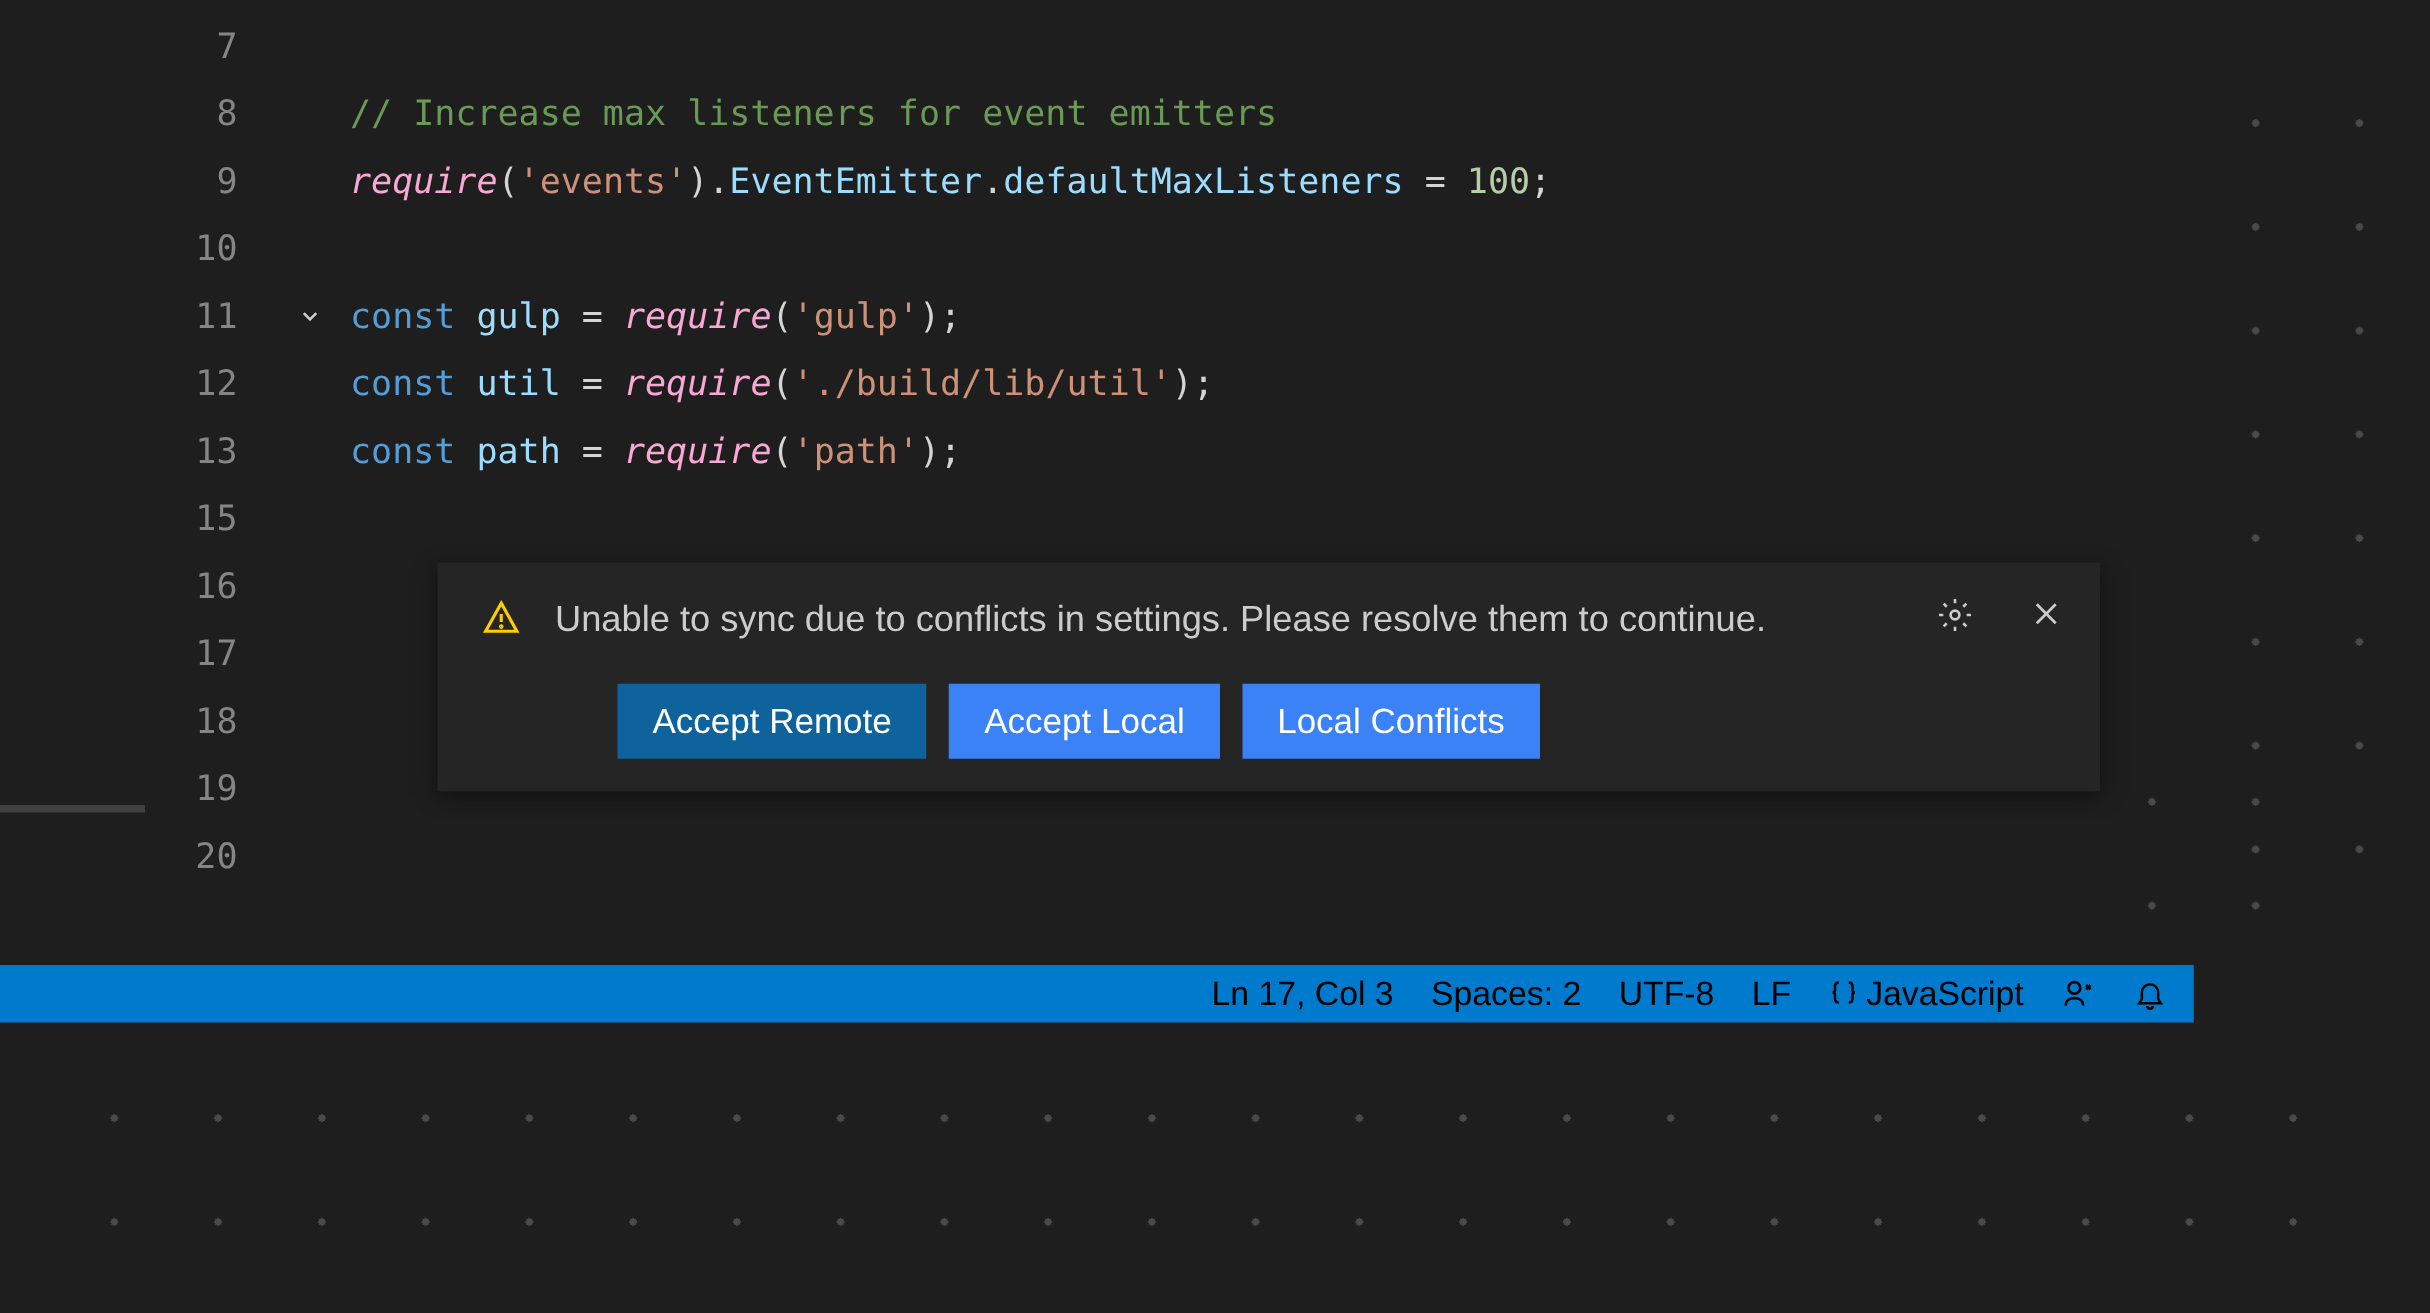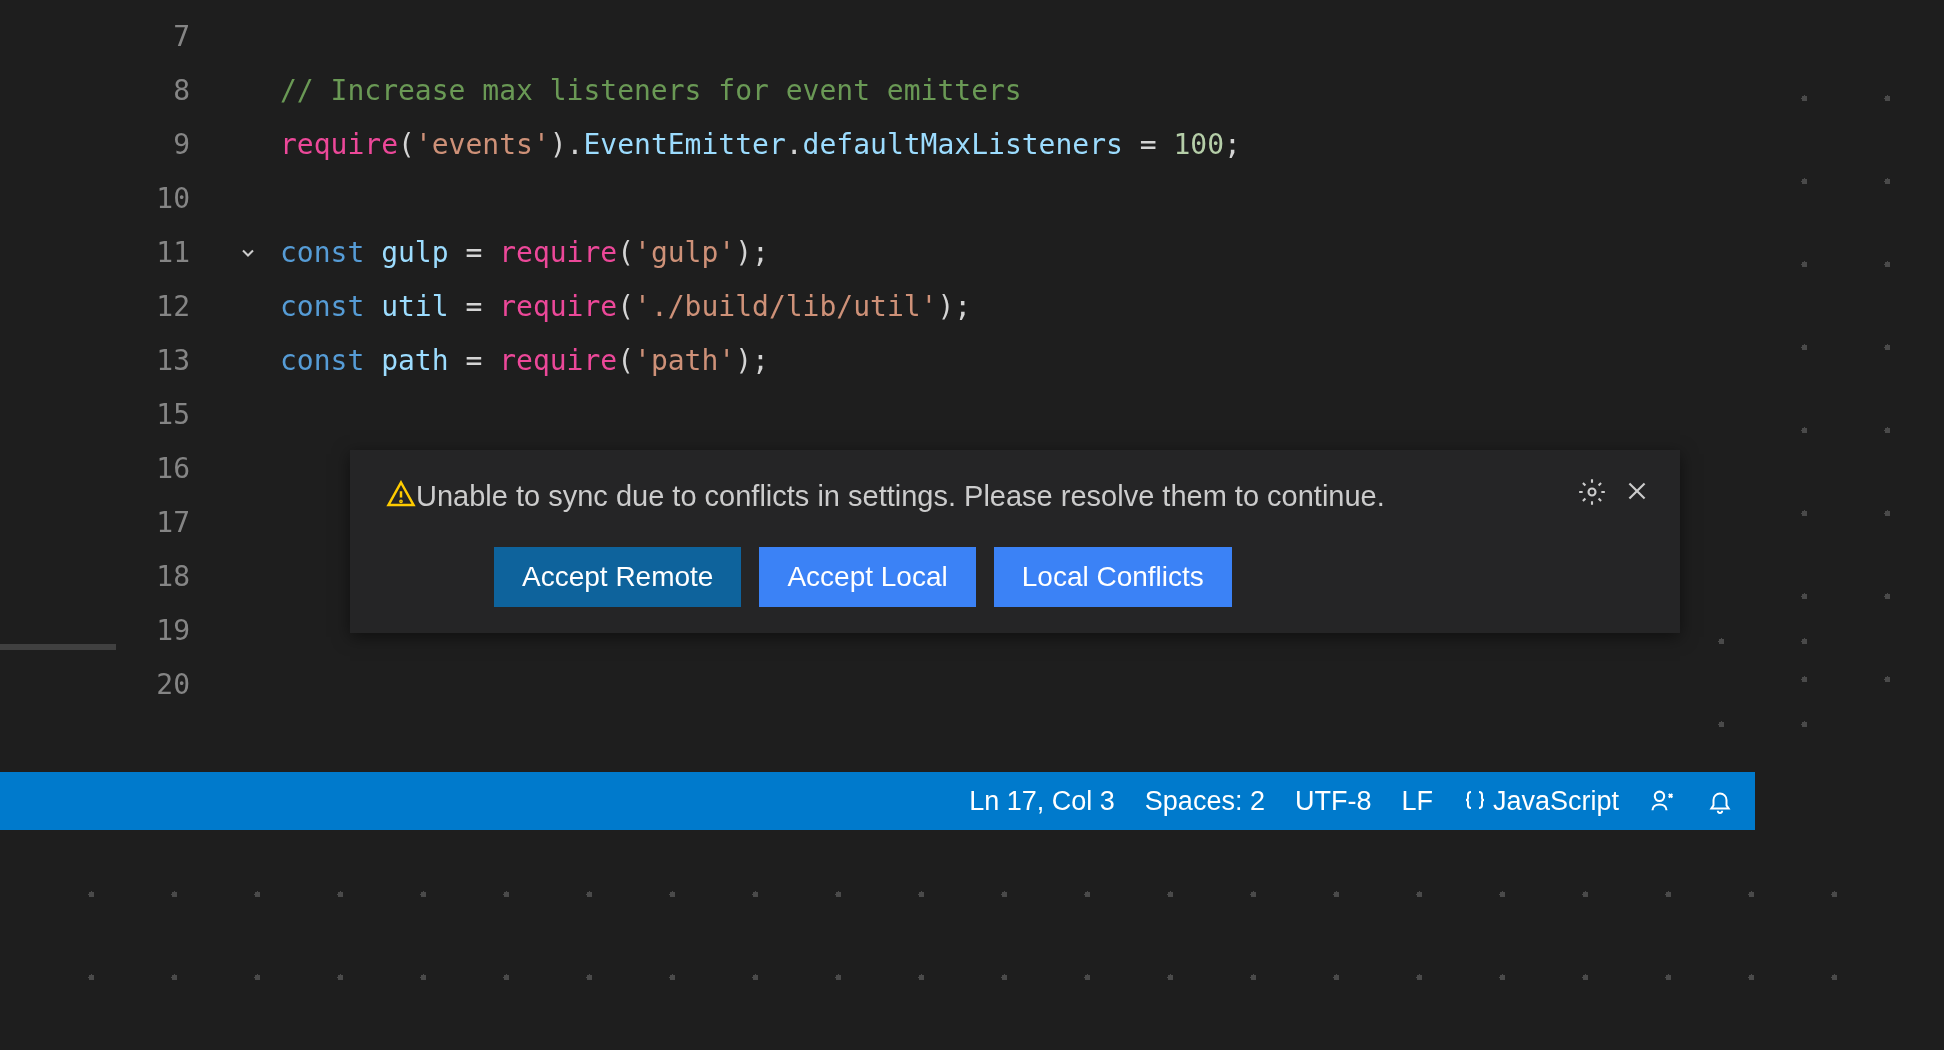--- a/index.html
+++ b/index.html
@@ -49,42 +49,42 @@
   align-items: center;
   justify-content: center;
 }
 .code-content {
   padding-left: 50px;
   white-space: pre;
 }
 .tk-comment { color: #6A9955; }
 .tk-keyword { color: #569CD6; }
 .tk-var { color: #9CDCFE; }
-.tk-func { color: #ec4899; }
+.tk-func { color: #f9a8d4; font-style: italic; }
 .tk-string { color: #CE9178; }
 .tk-number { color: #B5CEA8; text-align: center; }
 .tk-punct { color: #D4D4D4; }
 .tk-default { color: #D4D4D4; }
 .tk-prop { color: #9CDCFE; }
 
 .notification {
   position: absolute;
   top: 450px;
   left: 350px;
   width: 1330px;
   background: #252526;
   box-shadow: 0 4px 16px rgba(0,0,0,0.5);
   padding: 26px 30px 26px 36px;
   font-family: -apple-system, BlinkMacSystemFont, 'Segoe UI', sans-serif;
   z-index: 10;
 }
 .notification-header {
   display: flex;
   align-items: flex-start;
-  gap: 0;
+  gap: 28px;
 }
 .notification-warning-icon {
   flex-shrink: 0;
   margin-top: 4px;
 }
 .notification-message {
   flex: 1;
   color: #cccccc;
   font-size: 29px;
   line-height: 1.4;
@@ -123,30 +123,30 @@
 }
 .btn-secondary {
   background: #3b82f6;
 }
 
 .status-bar {
   position: absolute;
   top: 772px;
   left: 0;
   width: 1755px;
-  height: 58px;
+  height: 46px;
   background: #007acc;
   display: flex;
   align-items: center;
   justify-content: flex-end;
   padding-right: 22px;
   gap: 30px;
   font-family: -apple-system, BlinkMacSystemFont, 'Segoe UI', sans-serif;
   font-size: 27px;
-  color: #ffffff;
+  color: #000000;
   z-index: 5;
 }
 .status-item {
   cursor: pointer;
   display: flex;
   align-items: center;
   gap: 6px;
 }
 .status-icon {
   display: flex;

